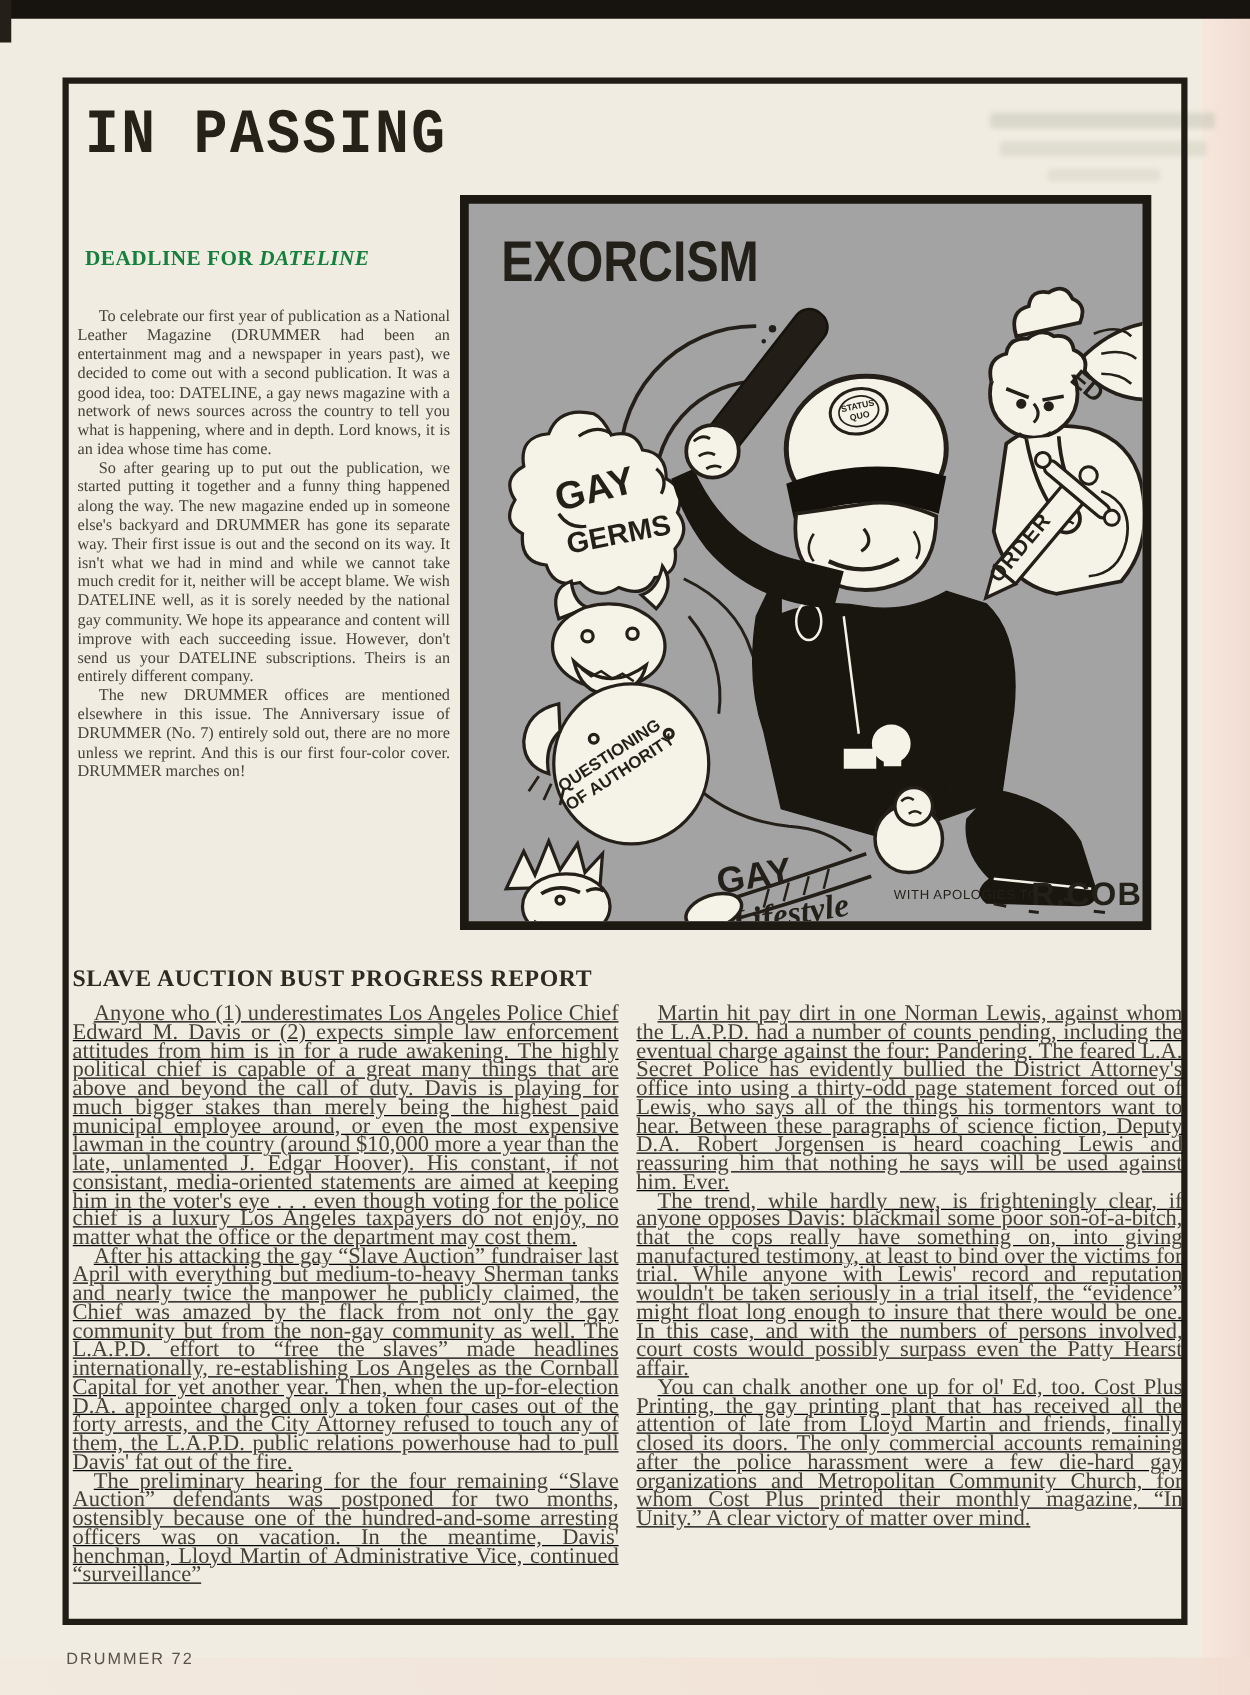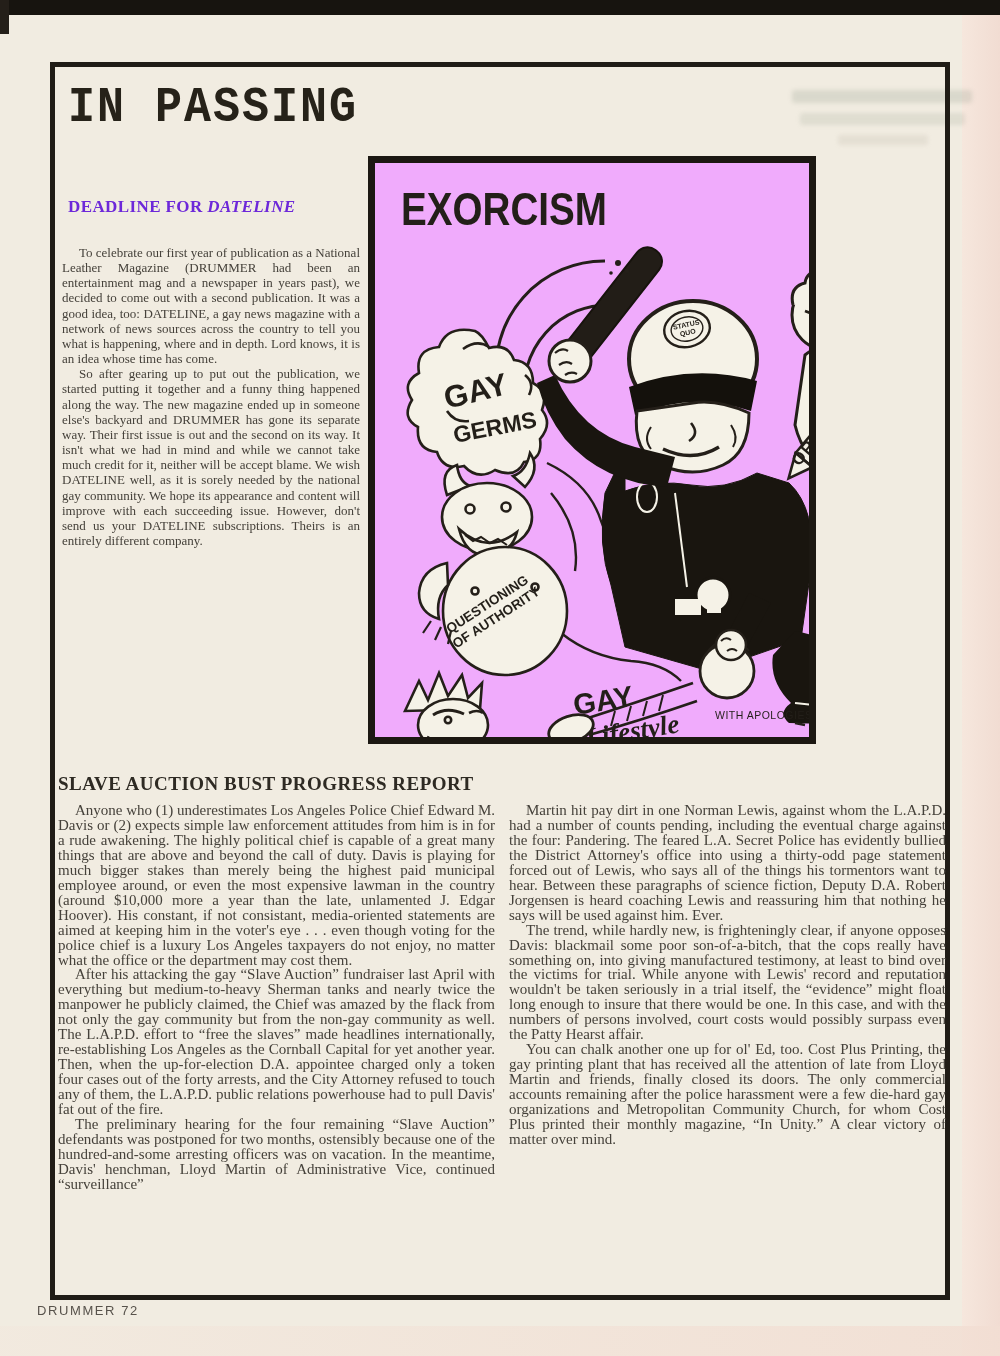--- a/index.html
+++ b/index.html
@@ -26,45 +26,45 @@
     border:5px solid #201c16;background:transparent;box-sizing:border-box;
   }
   .masthead{
     position:absolute;left:68px;top:80px;margin:0;
     font-family:"Liberation Mono", monospace;
     font-weight:700;font-size:45px;letter-spacing:2px;color:#262219;
     transform:scaleY(1.12);transform-origin:left top;white-space:nowrap;
   }
   .deadline-head{
     position:absolute;left:68px;top:197px;margin:0;
-    font-size:17px;font-weight:700;color:#6d28d9;letter-spacing:.4px;white-space:nowrap;
+    font-size:17px;font-weight:700;color:#15803d;letter-spacing:.4px;white-space:nowrap;
   }
   .deadline-head em{font-style:italic;}
   .article p{margin:0;text-indent:17px;text-align:justify;color:#45413a;}
   .article p.noindent{text-indent:0;}
   .deadline-col{
     position:absolute;left:62px;top:229px;width:298px;height:520px;
     font-size:13px;line-height:15.15px;overflow:hidden;margin-top:16px;
   }
   .cartoon-box{
-    position:absolute;left:368px;top:156px;width:448px;height:588px;
-    border:7px solid #1c1812;background:#f0abfc;box-sizing:border-box;overflow:hidden;
+    position:absolute;left:368px;top:156px;width:553px;height:588px;
+    border:7px solid #1c1812;background:#a3a3a3;box-sizing:border-box;overflow:hidden;
   }
   .cartoon-box svg{display:block;width:551px;height:574px;}
   .slave-head{
     position:absolute;left:58px;top:773px;margin:0;
     font-size:19px;font-weight:700;color:#2e2a23;letter-spacing:.5px;white-space:nowrap;
   }
   .twocol{
     position:absolute;left:58px;top:803px;width:888px;height:470px;
     display:flex;gap:14px;overflow:hidden;
   }
-  .twocol .col{flex:1;font-size:15px;line-height:14.95px;overflow:hidden;}
+  .twocol .col{flex:1;font-size:18px;line-height:14.95px;overflow:hidden;text-decoration:underline;}
   .footer{
-    position:absolute;left:37px;top:1303px;margin:0;
+    position:absolute;left:37px;top:1303px;margin:16px;
     font-family:"Liberation Sans", sans-serif;
     font-size:13px;letter-spacing:1.6px;color:#57524b;
   }
   svg text{font-family:"Liberation Sans", sans-serif;fill:#231f19;}
   svg .serifish{font-family:"Liberation Serif", serif;}
 </style>
 </head>
 <body>
 
 <div class="scan">
@@ -78,20 +78,21 @@
 
   <div class="frame"></div>
 
   <h1 class="masthead">IN PASSING</h1>
 
   <h2 class="deadline-head"><span>DEADLINE FOR </span><em>DATELINE</em></h2>
 
   <div class="deadline-col article">
       <p>To celebrate our first year of publication as a National Leather Magazine (DRUMMER had been an entertainment mag and a newspaper in years past), we decided to come out with a second publication. It was a good idea, too: DATELINE, a gay news magazine with a network of news sources across the country to tell you what is happening, where and in depth. Lord knows, it is an idea whose time has come.</p>
       <p>So after gearing up to put out the publication, we started putting it together and a funny thing happened along the way. The new magazine ended up in someone else's backyard and DRUMMER has gone its separate way. Their first issue is out and the second on its way. It isn't what we had in mind and while we cannot take much credit for it, neither will be accept blame. We wish DATELINE well, as it is sorely needed by the national gay community. We hope its appearance and content will improve with each succeeding issue. However, don't send us your DATELINE subscriptions. Theirs is an entirely different company.</p>
+      <p>The new DRUMMER offices are mentioned elsewhere in this issue. The Anniversary issue of DRUMMER (No. 7) entirely sold out, there are no more unless we reprint. And this is our first four-color cover. DRUMMER marches on!</p>
     </div>
 
   <div class="cartoon-box">
     <svg viewBox="0 0 551 574" xmlns="http://www.w3.org/2000/svg">
 
       <g transform="translate(26,18) scale(0.84,1)">
         <text x="0" y="44" font-size="46" font-weight="bold">EXORCISM</text>
       </g>
 
       <g stroke="#241f19" stroke-width="3" fill="none">

